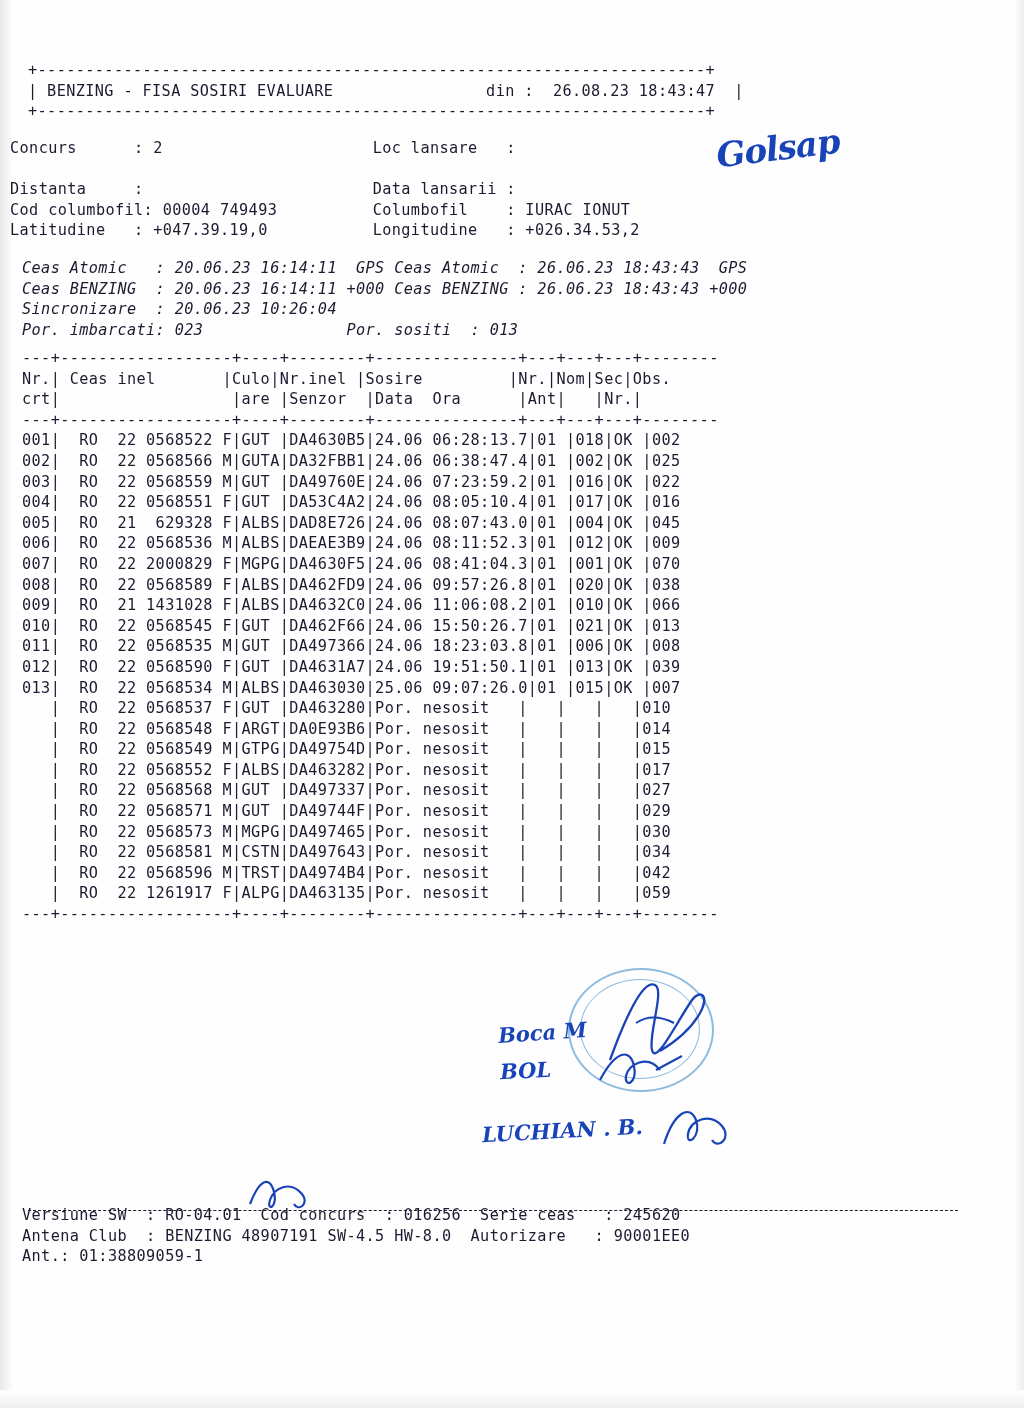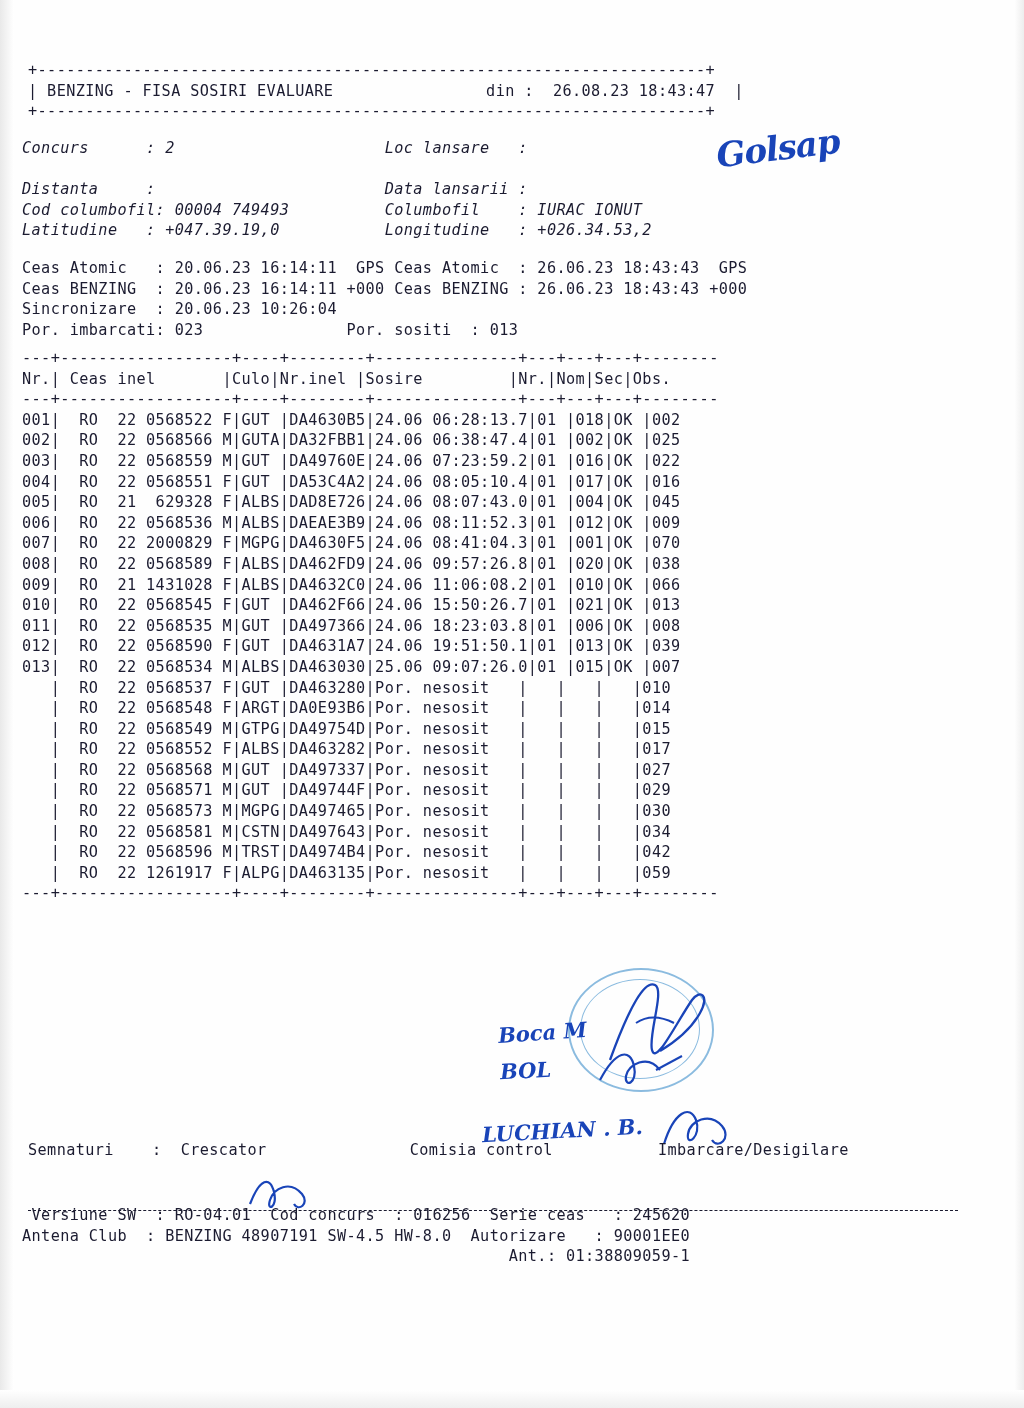--- a/index.html
+++ b/index.html
@@ -42,25 +42,25 @@
     font-size: 15.2px;
     line-height: 20.6px;
     letter-spacing: 0.4px;
     white-space: pre;
     color: #1b1b30;
   }
 
   .block { position: absolute; }
 
   #header-block   { left: 28px;  top: 60px;  }
-  #info-block     { left: 22px;  top: 138px; font-style: italic; }
-  #clock-block    { left: 22px;  top: 258px; }
+  #info-block     { left: 10px;  top: 138px; }
+  #clock-block    { left: 22px;  top: 258px; font-style: italic; }
   #table-block    { left: 22px;  top: 348px; }
   #sign-block     { left: 28px;  top: 1140px; }
-  #footer-block   { left: 22px;  top: 1205px; text-align: right; }
+  #footer-block   { left: 22px;  top: 1205px; }
 
   .footer-rule {
     position: absolute;
     left: 28px;
     top: 1210px;
     width: 930px;
     border-top: 1px dashed #1b1b30;
   }
 
   
@@ -138,20 +138,21 @@
   <div class="block" id="clock-block">
     <pre class="mono">Ceas Atomic   : 20.06.23 16:14:11  GPS Ceas Atomic  : 26.06.23 18:43:43  GPS
 Ceas BENZING  : 20.06.23 16:14:11 +000 Ceas BENZING : 26.06.23 18:43:43 +000
 Sincronizare  : 20.06.23 10:26:04
 Por. imbarcati: 023               Por. sositi  : 013</pre>
   </div>
 
   <div class="block" id="table-block">
     <pre class="mono">---+------------------+----+--------+---------------+---+---+---+--------</pre>
     <pre class="mono">Nr.| Ceas inel       |Culo|Nr.inel |Sosire         |Nr.|Nom|Sec|Obs.</pre>
+    <pre class="mono">crt|                  |are |Senzor  |Data  Ora      |Ant|   |Nr.|</pre>
     <pre class="mono">---+------------------+----+--------+---------------+---+---+---+--------</pre>
     <pre class="mono">001|  RO  22 0568522 F|GUT |DA4630B5|24.06 06:28:13.7|01 |018|OK |002
 002|  RO  22 0568566 M|GUTA|DA32FBB1|24.06 06:38:47.4|01 |002|OK |025
 003|  RO  22 0568559 M|GUT |DA49760E|24.06 07:23:59.2|01 |016|OK |022
 004|  RO  22 0568551 F|GUT |DA53C4A2|24.06 08:05:10.4|01 |017|OK |016
 005|  RO  21  629328 F|ALBS|DAD8E726|24.06 08:07:43.0|01 |004|OK |045
 006|  RO  22 0568536 M|ALBS|DAEAE3B9|24.06 08:11:52.3|01 |012|OK |009
 007|  RO  22 2000829 F|MGPG|DA4630F5|24.06 08:41:04.3|01 |001|OK |070
 008|  RO  22 0568589 F|ALBS|DA462FD9|24.06 09:57:26.8|01 |020|OK |038
 009|  RO  21 1431028 F|ALBS|DA4632C0|24.06 11:06:08.2|01 |010|OK |066
@@ -190,23 +191,20 @@
     <path d="M4,40 C20,10 34,8 38,26 C42,44 28,48 30,36 C32,24 52,14 64,30" fill="none" stroke="#1944b8" stroke-width="2.2"></path>
     <path d="M60,30 L86,16" fill="none" stroke="#1944b8" stroke-width="2"></path>
   </svg>
   <svg class="scribble" style="left:660px; top:1100px;" width="120" height="60">
     <path d="M4,44 C14,12 30,4 36,20 C42,36 26,48 28,34 C30,20 50,12 62,26 C72,38 58,50 52,40" fill="none" stroke="#1944b8" stroke-width="2.2"></path>
   </svg>
   <svg class="scribble" style="left:246px; top:1172px;" width="110" height="48">
     <path d="M4,32 C14,6 24,4 28,20 C32,36 20,40 24,28 C28,16 44,8 56,22 C64,32 52,40 48,32" fill="none" stroke="#1944b8" stroke-width="2.2"></path>
   </svg>
 
-  <div class="block" id="sign-block">
-    <pre class="mono">Semnaturi    :  Crescator               Comisia control           Imbarcare/Desigilare</pre>
-  </div>
 
   <div class="footer-rule"></div>
 
   <div class="block" id="footer-block">
     <pre class="mono">Versiune SW  : RO-04.01  Cod concurs  : 016256  Serie ceas   : 245620
 Antena Club  : BENZING 48907191 SW-4.5 HW-8.0  Autorizare   : 90001EE0
 Ant.: 01:38809059-1</pre>
   </div>
 </div>
 

